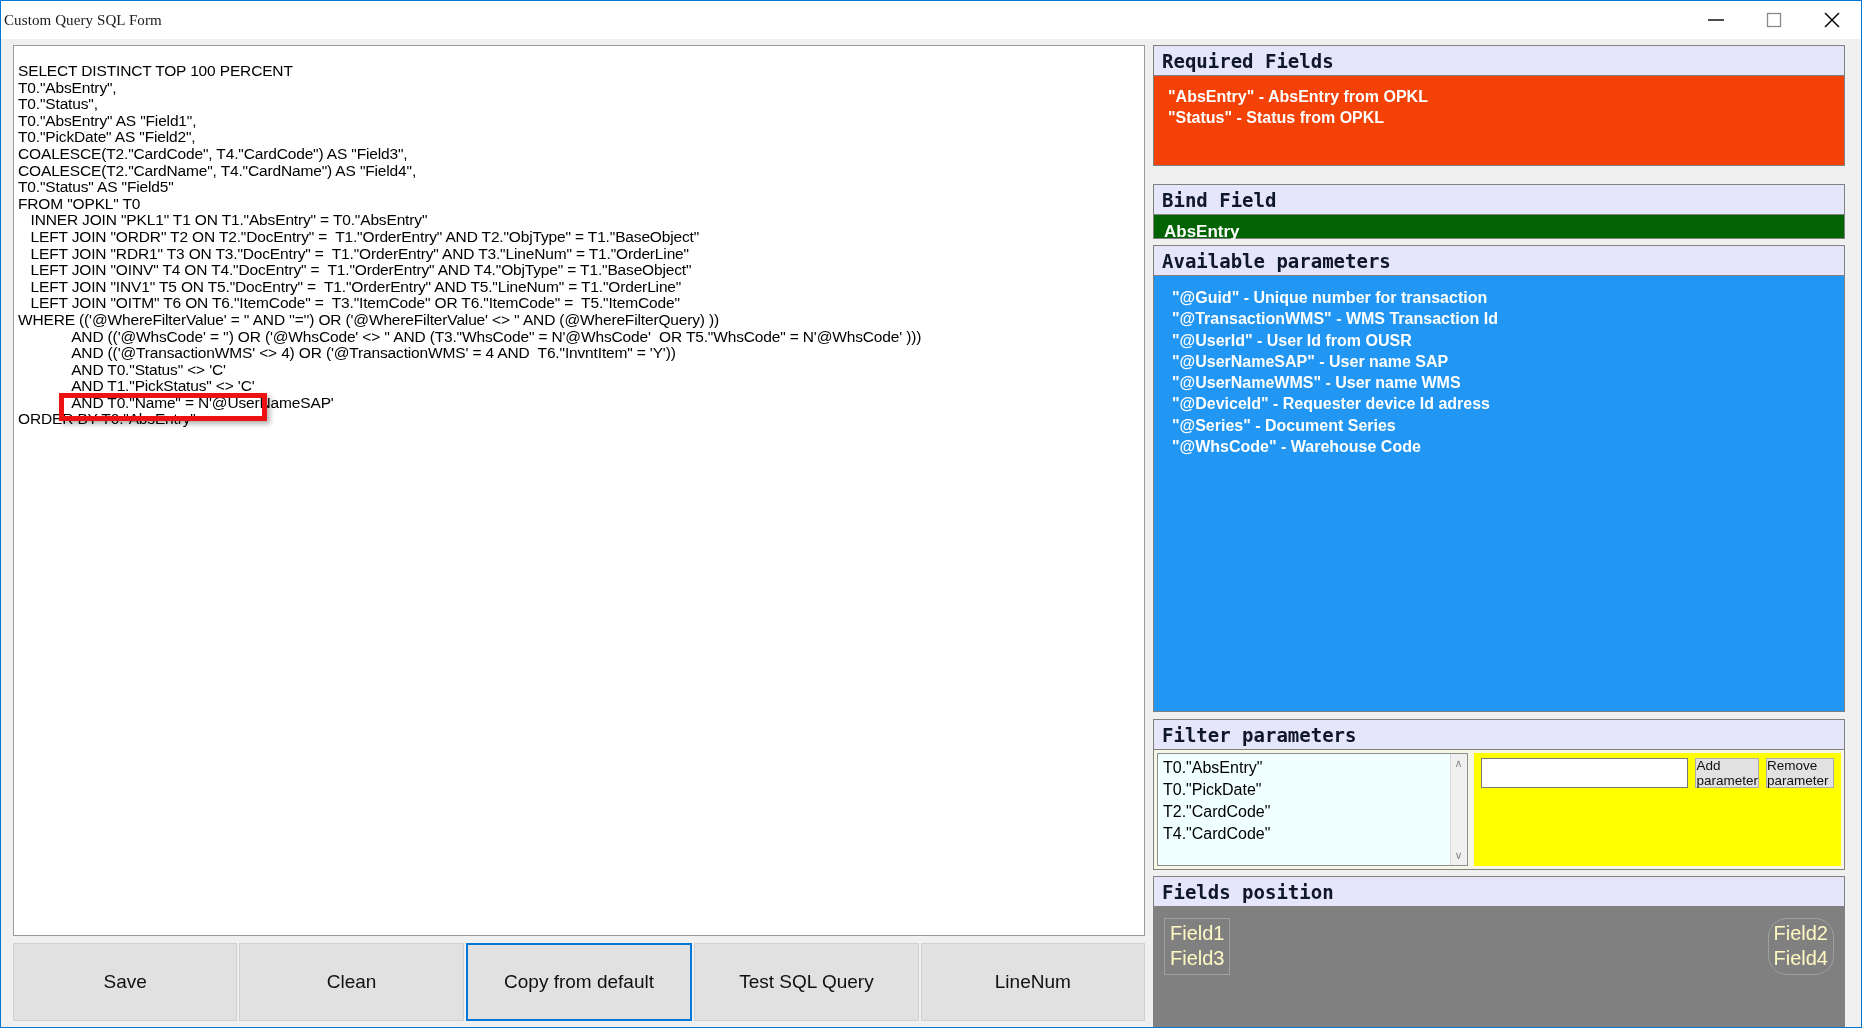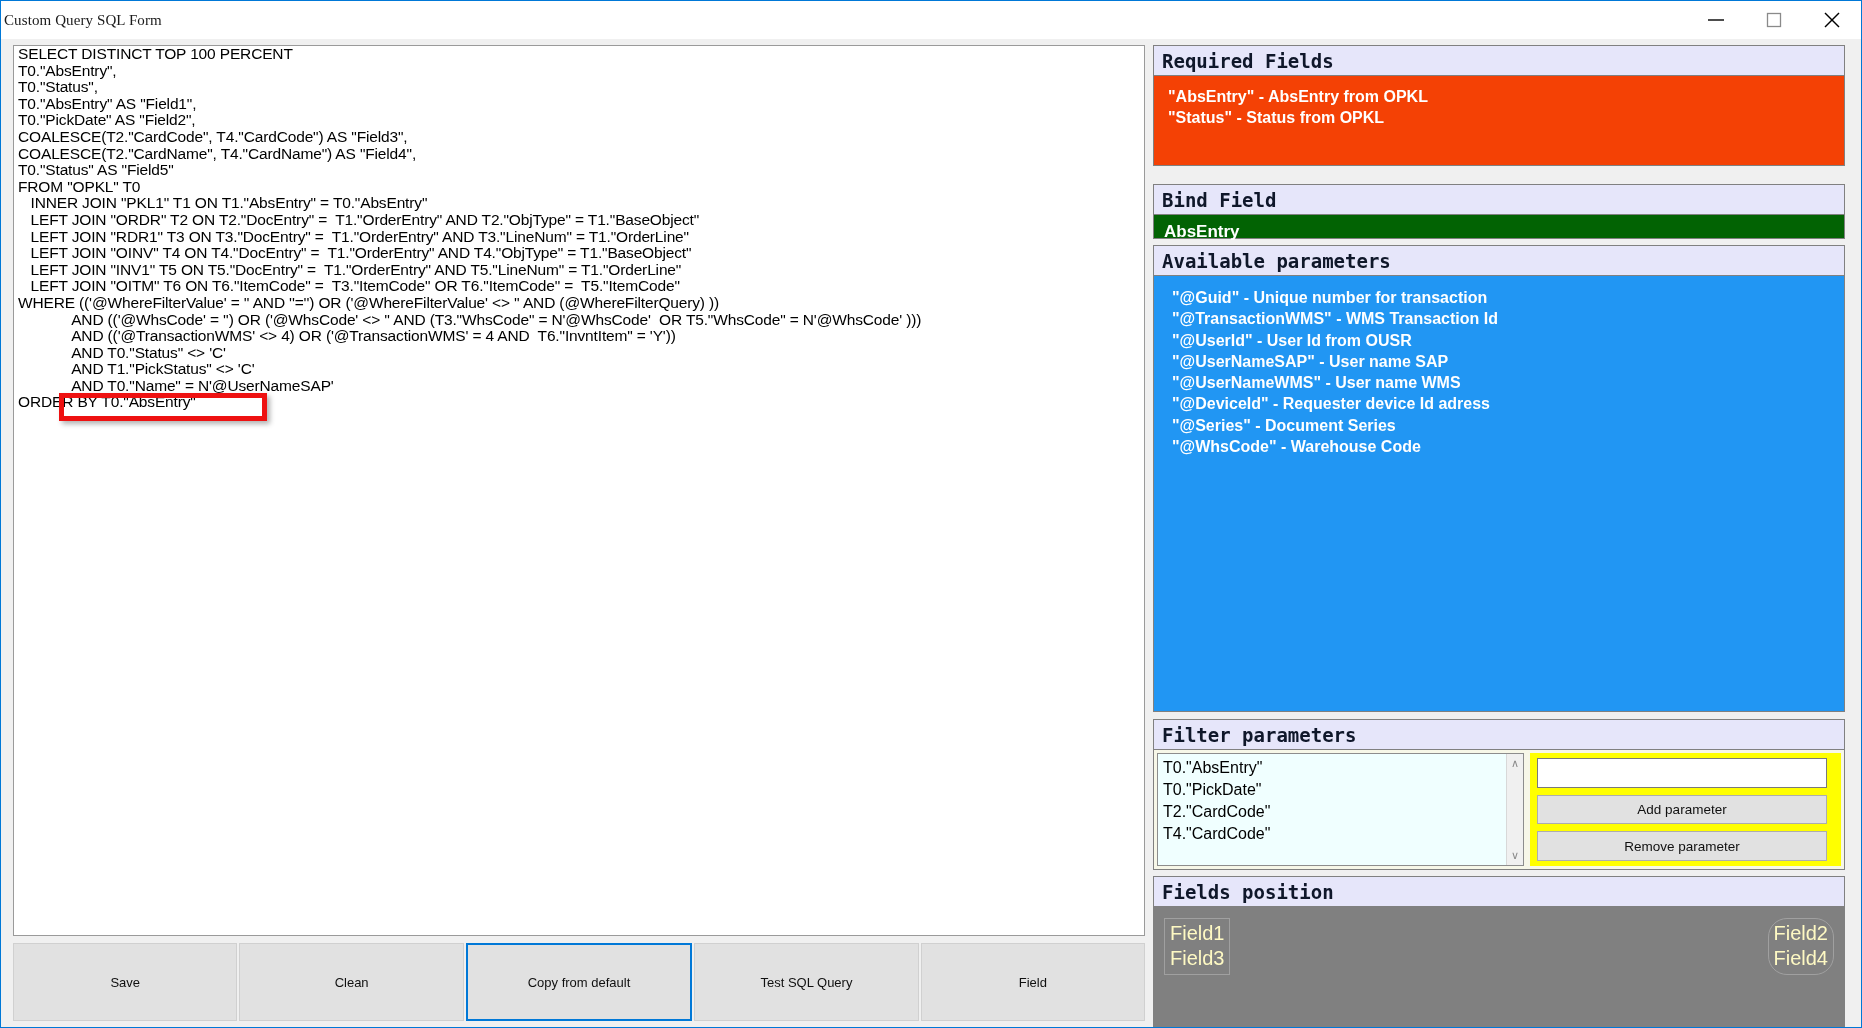--- a/index.html
+++ b/index.html
@@ -52,21 +52,21 @@
     display: flex; flex-direction: column;
     padding: 6px 8px 6px 12px;
   }
   #sql-editor {
     flex: 1 1 auto;
     background: #ffffff;
     border: 1px solid #9a9a9a;
     margin-bottom: 7px;
     overflow: hidden;
     position: relative;
-    padding: 0 0 0 4px;
+    padding: 17px 0 0 4px;
   }
   #sql-text {
     font-family: "Liberation Sans", sans-serif;
     font-size: 15.5px;
     line-height: 16.6px;
     color: #000000;
     white-space: pre;
     margin: 0;
     letter-spacing: -0.15px;
   }
@@ -85,21 +85,21 @@
   #button-bar {
     height: 78px;
     display: flex; gap: 2px;
     flex: 0 0 78px;
   }
   .bottom-btn {
     flex: 1 1 0;
     background: #e1e1e1;
     border: 1px solid #d0d0d0;
     display: flex; align-items: center; justify-content: center;
-    font-size: 13px; color: #101010;
+    font-size: 19px; color: #101010;
   }
   .bottom-btn.focused {
     border: 2px solid #0078d7;
     background: #e1e1e1;
   }
 
   
   #right-col {
     width: 700px;
     padding: 6px 8px 0 0;
@@ -188,22 +188,22 @@
     border-left: 1px solid #d8d8d8;
     display: flex; flex-direction: column;
     justify-content: space-between;
     align-items: center;
     padding: 3px 0;
     color: #8a8a8a; font-size: 11px;
   }
   #filter-right {
     flex: 1 1 auto;
     background: #ffff00;
-    padding: 5px 14px 5px 7px;
-    display: flex; flex-direction: column;
+    padding: 5px 7px 5px 7px;
+    display: flex; 
     gap: 7px;
   }
   #param-input {
     height: 30px;
     background: #ffffff;
     border: 1px solid #7a7a7a;
     font-size: 14px;
     padding: 0 6px;
     font-family: "Liberation Sans", sans-serif;
     width: 100%;
@@ -297,21 +297,21 @@
              AND T0."Name" = N'@UserNameSAP'
 ORDER BY T0."AbsEntry"</pre>
         <div id="sql-highlight-box"></div>
       </div>
 
       <div id="button-bar">
         <div class="bottom-btn">Save</div>
         <div class="bottom-btn">Clean</div>
         <div class="bottom-btn focused">Copy from default</div>
         <div class="bottom-btn">Test SQL Query</div>
-        <div class="bottom-btn">Field</div>
+        <div class="bottom-btn">LineNum</div>
       </div>
     </div>
 
     <div id="right-col">
 
       <div>
         <div class="section-header">Required Fields</div>
         <div class="panel" id="required-fields-body">"AbsEntry" - AbsEntry from OPKL
 "Status" - Status from OPKL</div>
       </div>

